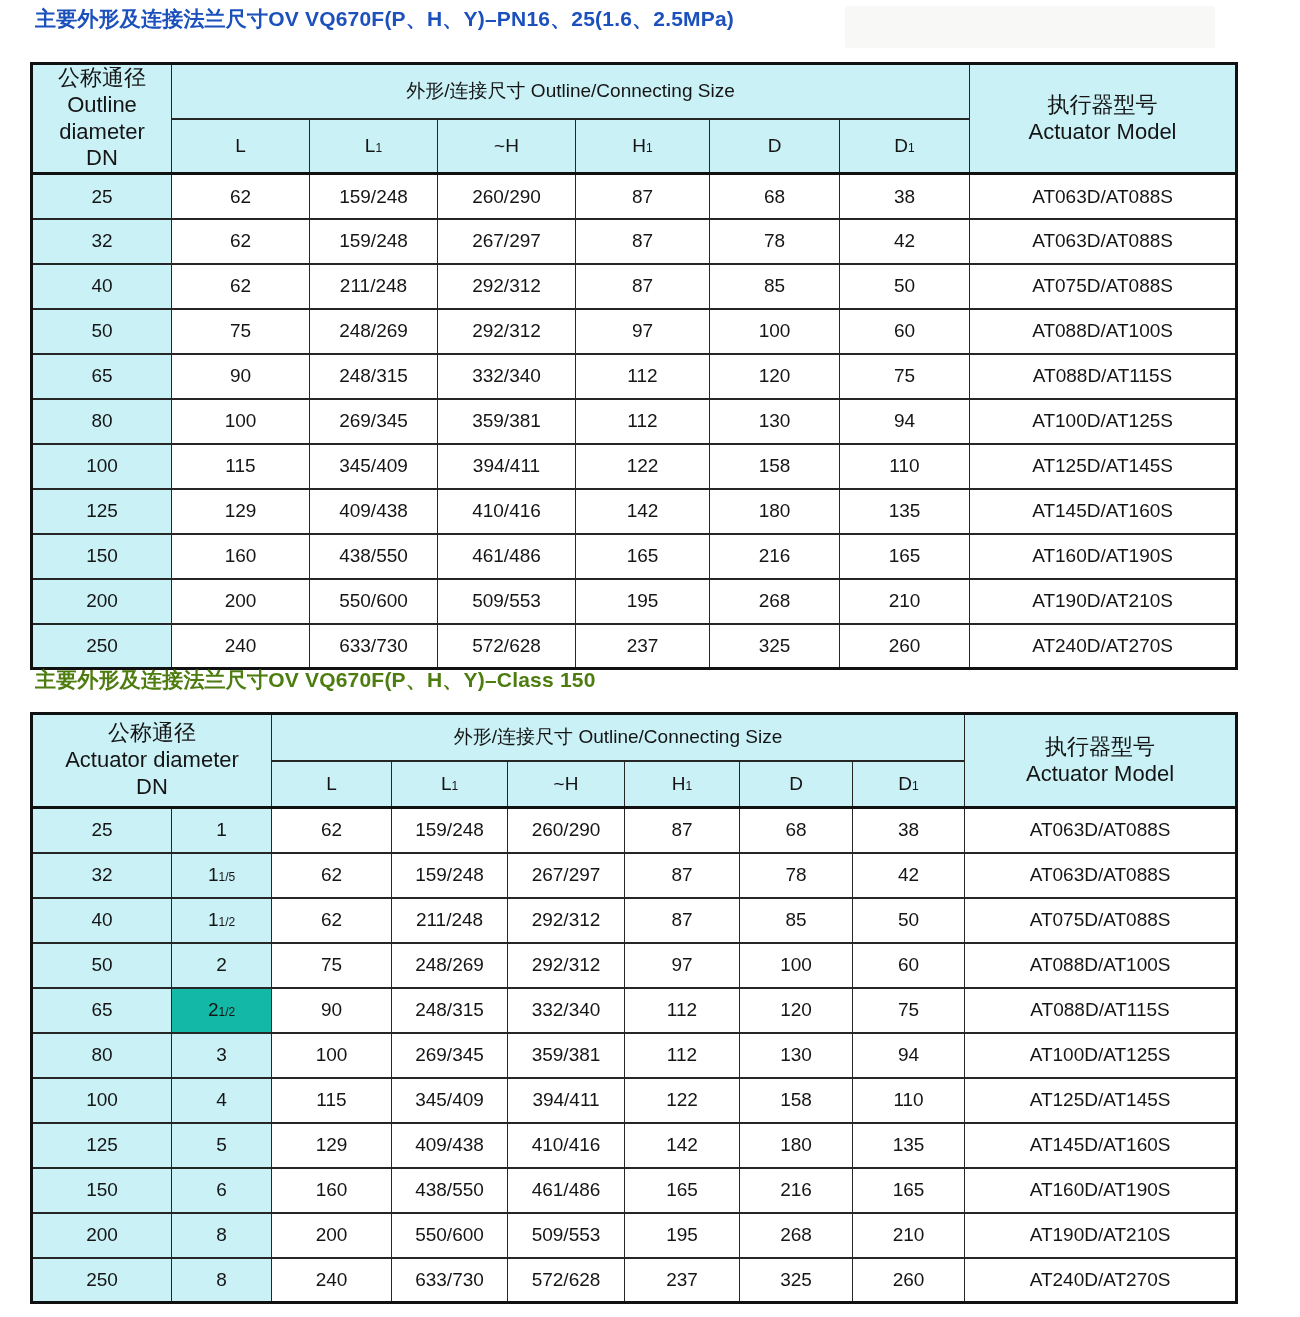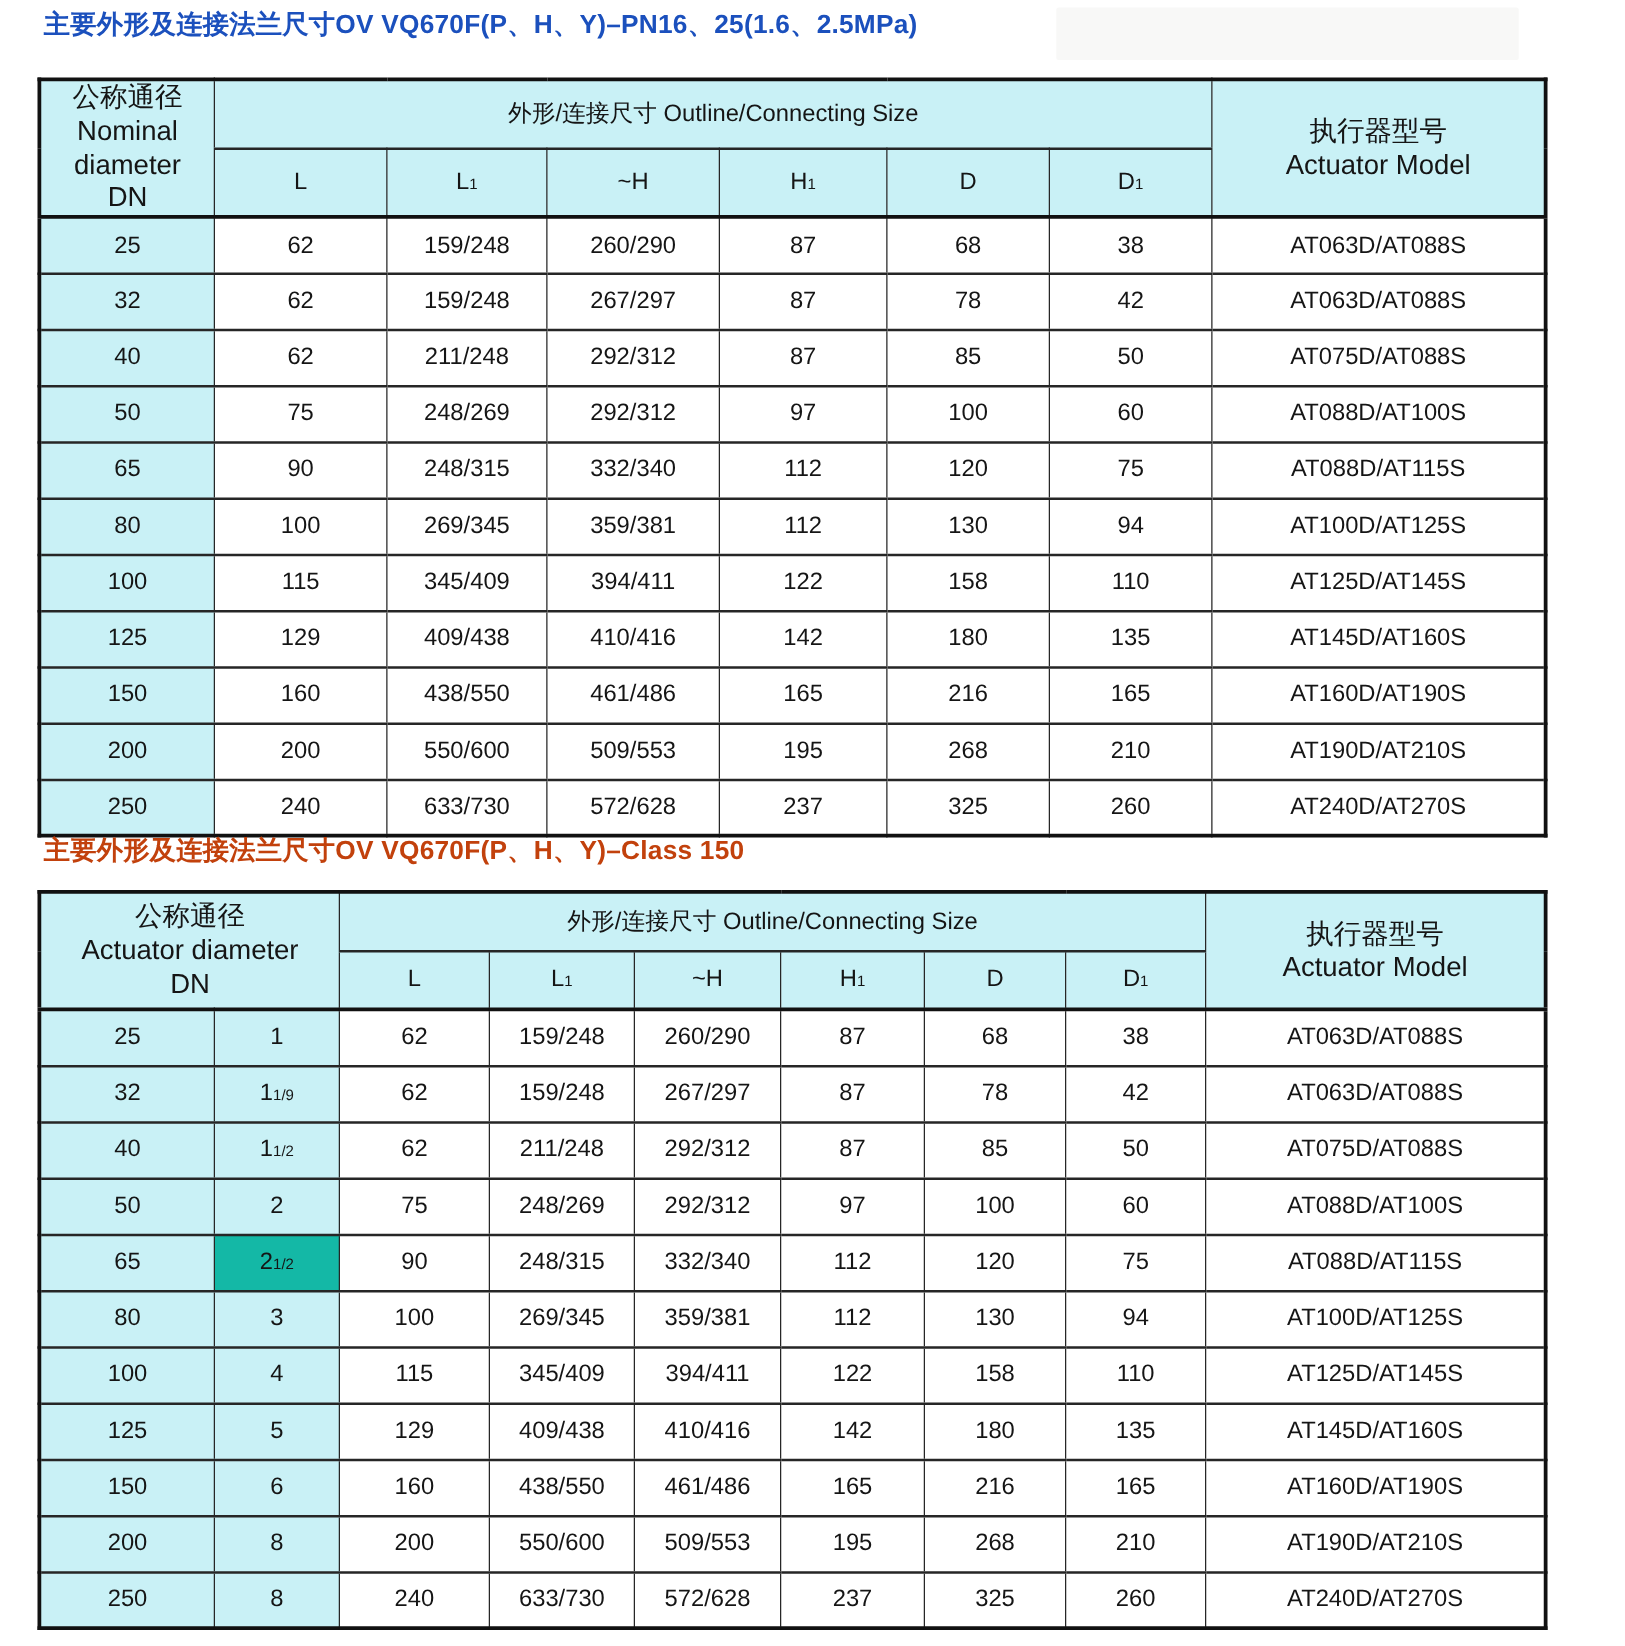--- a/index.html
+++ b/index.html
@@ -54,21 +54,21 @@
         <col style="width: 138px;">
         <col style="width: 134px;">
         <col style="width: 130px;">
         <col style="width: 130px;">
         <col style="width: 267px;">
       </colgroup>
       <thead>
         <tr>
           <th class="cyan dn-head" rowspan="2" colspan="1" style="background: rgb(201, 241, 246);">
             <div>公称通径</div>
-            <div>Nominal</div>
+            <div>Outline</div>
             <div>diameter</div>
             <div>DN</div>
           </th>
           <th class="cyan group-head" colspan="6" style="background: rgb(201, 241, 246);">外形/连接尺寸 Outline/Connecting Size</th>
           <th class="cyan act-head" rowspan="2" style="background: rgb(201, 241, 246);">
             <div>执行器型号</div>
             <div>Actuator Model</div>
           </th>
         </tr>
         <tr>
@@ -186,21 +186,21 @@
           <td>240</td>
           <td>633/730</td>
           <td>572/628</td>
           <td>237</td>
           <td>325</td>
           <td>260</td>
           <td class="act-cell">AT240D/AT270S</td>
         </tr>
       </tbody>
     </table>
-  <h1 class="sec-title" id="title2" style="color: #c2410c;">主要外形及连接法兰尺寸OV VQ670F(P、H、Y)–Class 150</h1>
+  <h1 class="sec-title" id="title2" style="color: #4d7c0f;">主要外形及连接法兰尺寸OV VQ670F(P、H、Y)–Class 150</h1>
   <table class="spec-table" id="table2">
       <colgroup>
         <col style="width: 140px;">
         <col style="width: 100px;">
         <col style="width: 120px;">
         <col style="width: 116px;">
         <col style="width: 117px;">
         <col style="width: 115px;">
         <col style="width: 113px;">
         <col style="width: 112px;">
@@ -235,21 +235,21 @@
           <td>62</td>
           <td>159/248</td>
           <td>260/290</td>
           <td>87</td>
           <td>68</td>
           <td>38</td>
           <td class="act-cell">AT063D/AT088S</td>
         </tr>
         <tr>
           <td class="cyan" style="background: rgb(201, 241, 246);">32</td>
-          <td class="cyan" style="background: rgb(201, 241, 246);">1<span class="frac">1/9</span></td>
+          <td class="cyan" style="background: rgb(201, 241, 246);">1<span class="frac">1/5</span></td>
           <td>62</td>
           <td>159/248</td>
           <td>267/297</td>
           <td>87</td>
           <td>78</td>
           <td>42</td>
           <td class="act-cell">AT063D/AT088S</td>
         </tr>
         <tr>
           <td class="cyan" style="background: rgb(201, 241, 246);">40</td>

